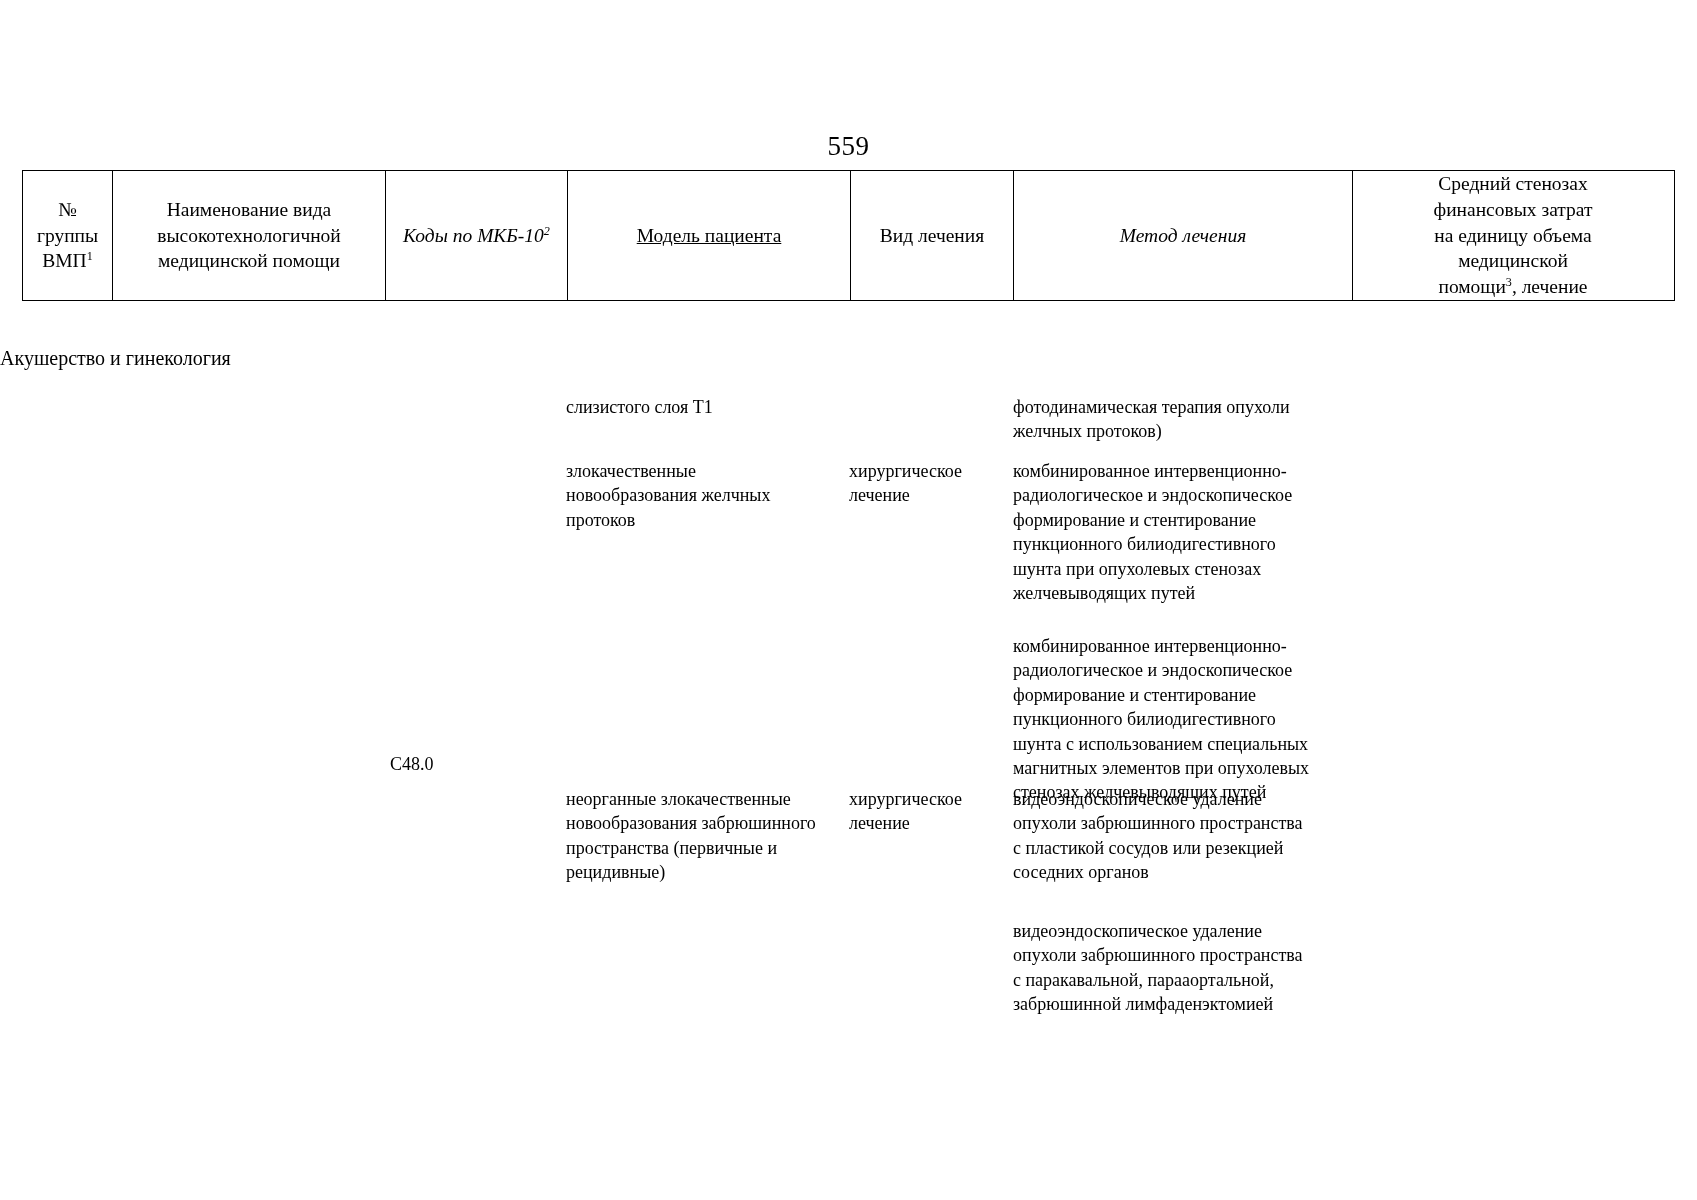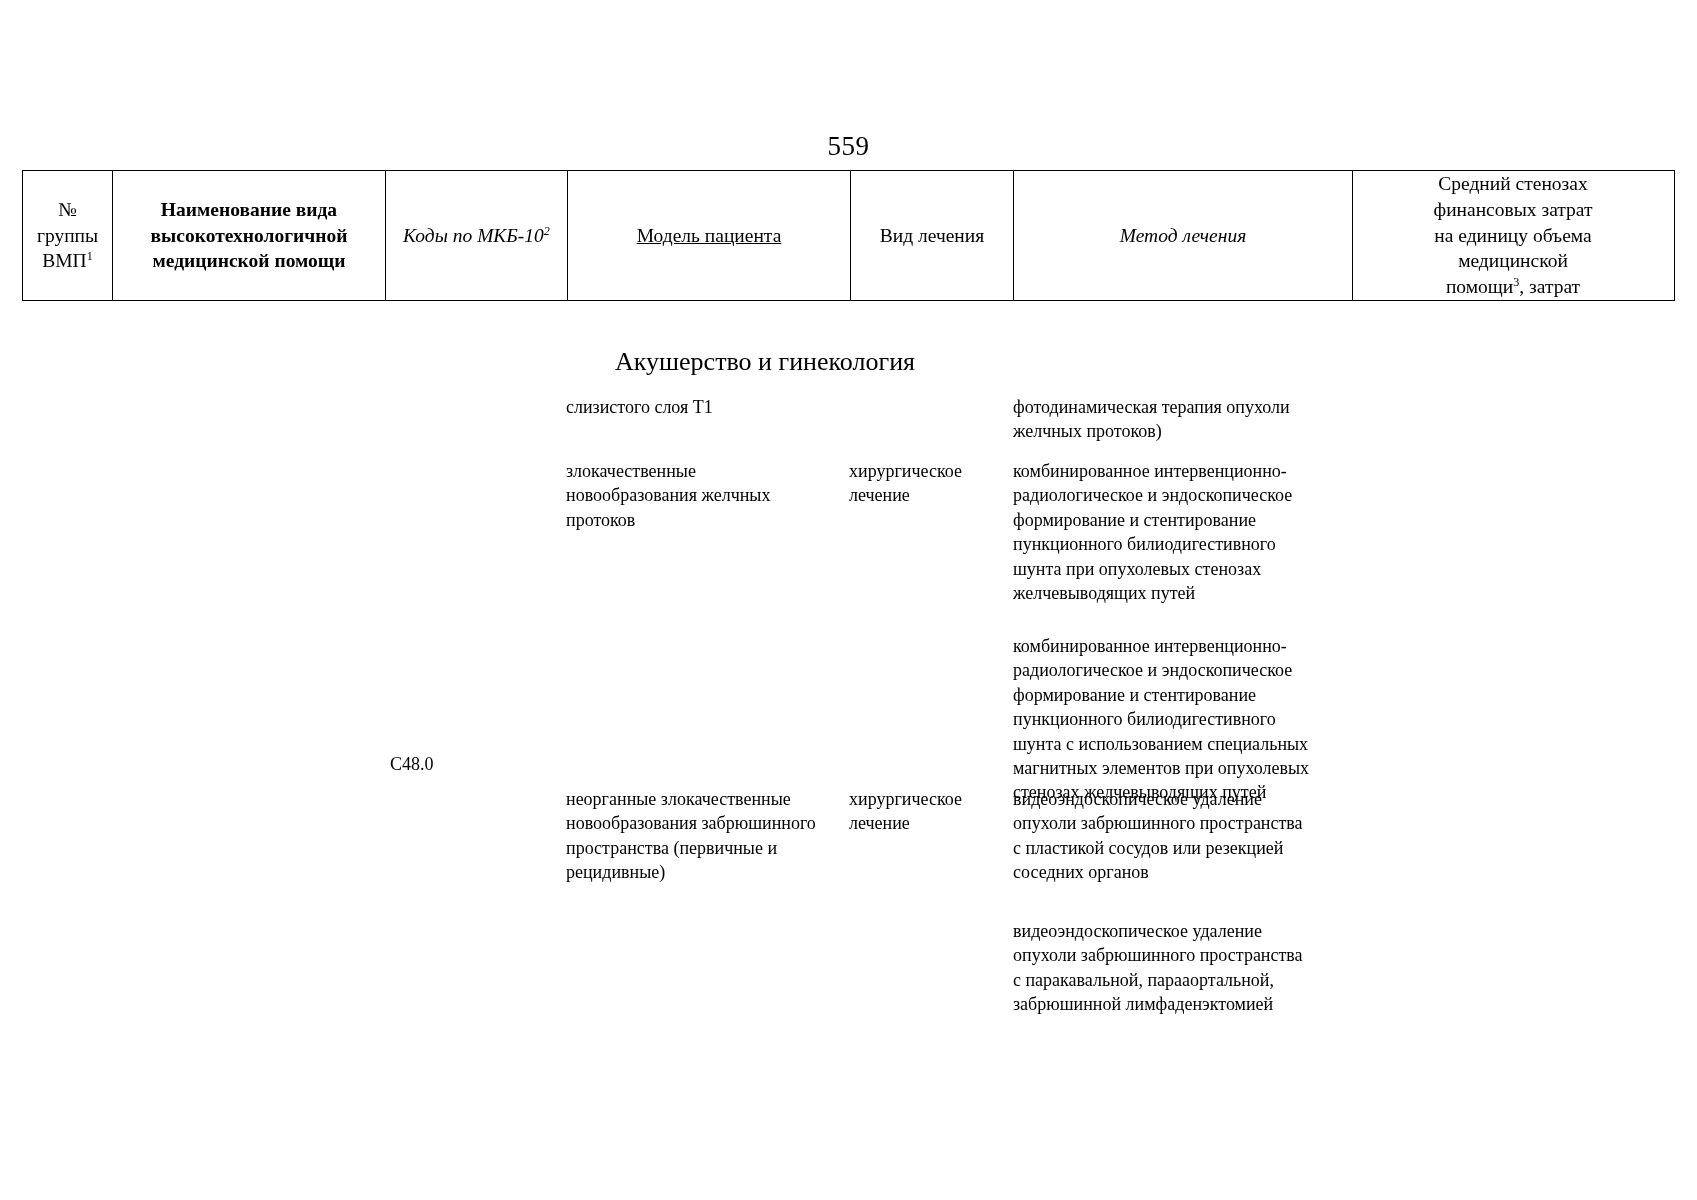--- a/index.html
+++ b/index.html
@@ -52,41 +52,40 @@
     align-items: center;
     justify-content: center;
     text-align: center;
     padding: 2px 6px;
     font-size: 19.5px;
     line-height: 1.33;
   }
   .th-cell:last-child { border-right: none; }
 
   .th-c1 { width: 90px; }
-  .th-c2 { width: 273px; font-weight: bold; }
+  .th-c2 { width: 273px; }
   .th-c3 { width: 182px; font-style: italic; }
   .th-c4 { width: 283px; text-decoration: underline; }
   .th-c5 { width: 163px; }
   .th-c6 { width: 339px; font-style: italic; }
   .th-c7 { width: 320px; }
 
   .th-cell sup {
     font-size: 0.62em;
     vertical-align: super;
     line-height: 0;
   }
 
   
   .section-title {
     position: absolute;
     top: 347px;
     left: 0;
     width: 1530px;
-    text-align: center;
-    font-size: 26px;
+    font-size: 20px;
   }
 
   
   .blk {
     position: absolute;
     font-size: 18px;
     line-height: 1.355;
     box-sizing: border-box;
     white-space: pre-line;
   }
@@ -137,21 +136,21 @@
     <div class="th-cell th-c6">
       <span>Метод лечения</span>
     </div>
 
     <div class="th-cell th-c7">
       <span>
         <span>Средний стенозах</span><br>
         <span>финансовых затрат</span><br>
         <span>на единицу объема</span><br>
         <span>медицинской</span><br>
-        <span>помощи</span><sup>3</sup><span>, затрат</span>
+        <span>помощи</span><sup>3</sup><span>, лечение</span>
       </span>
     </div>
 
   </div>
 
   <div class="section-title">Акушерство и гинекология</div>
 
   <div class="blk col-model" style="top:395px">слизистого слоя T1</div>
   <div class="blk col-metod" style="top:395px">фотодинамическая терапия опухоли
 желчных протоков)</div>

